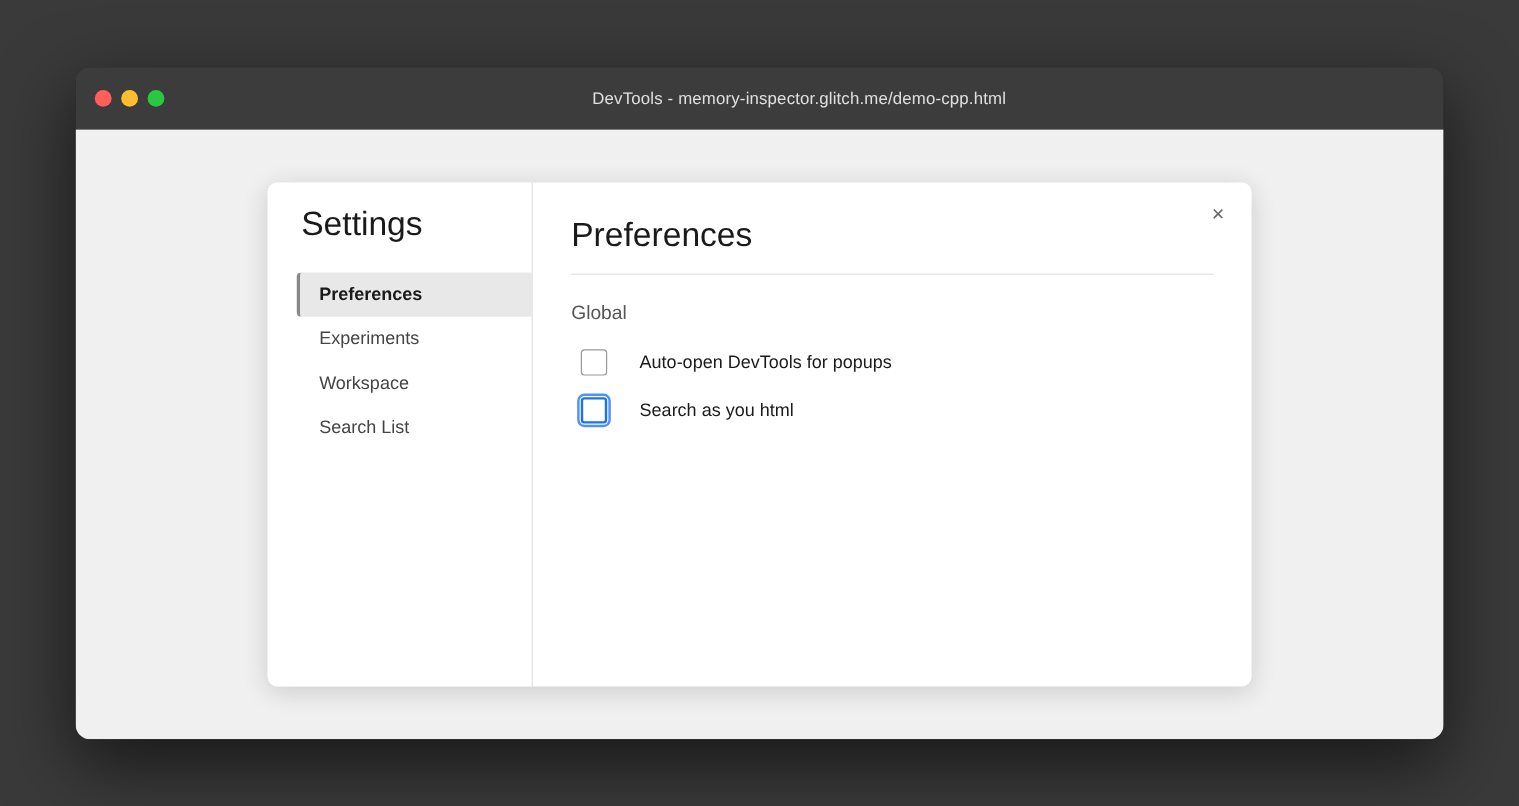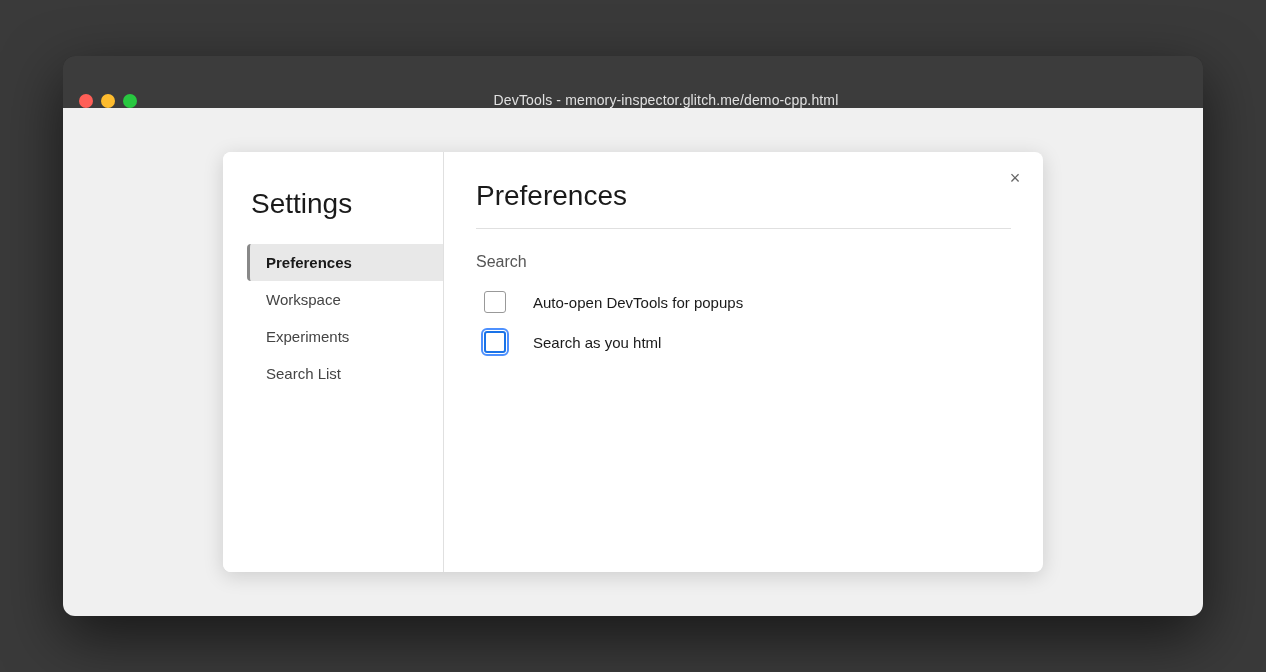--- a/index.html
+++ b/index.html
@@ -20,21 +20,21 @@
       background: #2b2b2b;
       border-radius: 12px;
       overflow: hidden;
       box-shadow: 0 20px 60px rgba(0,0,0,0.6);
     }
 
     .title-bar {
       background: #3c3c3c;
       height: 52px;
       display: flex;
-      align-items: flex-end;
+      align-items: center;
       padding: 0 16px;
       gap: 8px;
     }
 
     .traffic-lights {
       display: flex;
       gap: 8px;
       align-items: center;
     }
 
@@ -92,21 +92,21 @@
       display: flex;
       align-items: center;
       justify-content: center;
       border-radius: 3px;
       z-index: 10;
     }
 
     .sidebar {
       width: 220px;
       min-width: 220px;
-      padding: 36px 0 24px 24px;
+      padding: 19px 0 24px 24px;
       background: #fff;
     }
 
     .sidebar-title {
       font-size: 28px;
       font-weight: 400;
       color: #1a1a1a;
       margin-bottom: 24px;
       padding-left: 4px;
     }
@@ -220,32 +220,32 @@
   <div class="browser-content">
     <div class="settings-dialog">
 
       <button class="close-button">×</button>
 
       <div class="sidebar">
         <div class="sidebar-title">Settings</div>
 
         <nav>
           <a class="nav-item active">Preferences</a>
+          <a class="nav-item">Experiments</a>
           <a class="nav-item">Workspace</a>
-          <a class="nav-item">Experiments</a>
           <a class="nav-item">Search List</a>
         </nav>
       </div>
 
       <div class="divider-vertical"></div>
 
       <div class="main-content">
         <h2 class="section-title">Preferences</h2>
         <div class="divider-horizontal"></div>
-        <div class="section-subtitle">Search</div>
+        <div class="section-subtitle">Global</div>
 
         <div class="option-list">
           <div class="option-item">
             <div class="checkbox-wrapper">
               <input type="checkbox" style="">
             </div>
             <label class="option-label">Auto-open DevTools for popups</label>
           </div>
 
           <div class="option-item">

